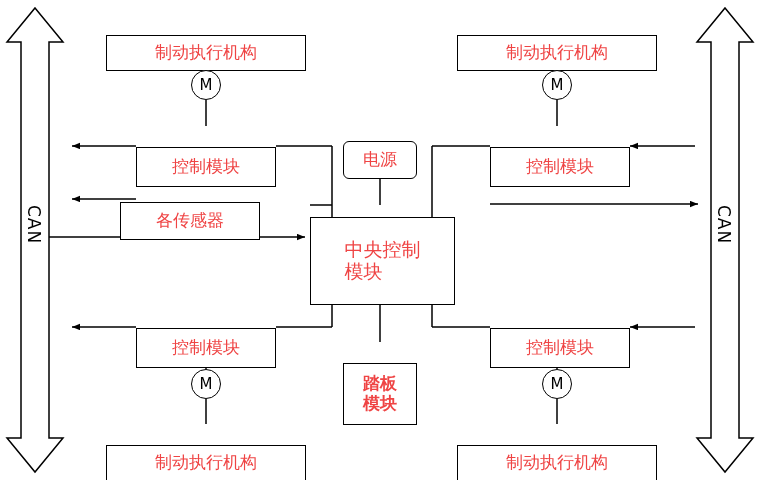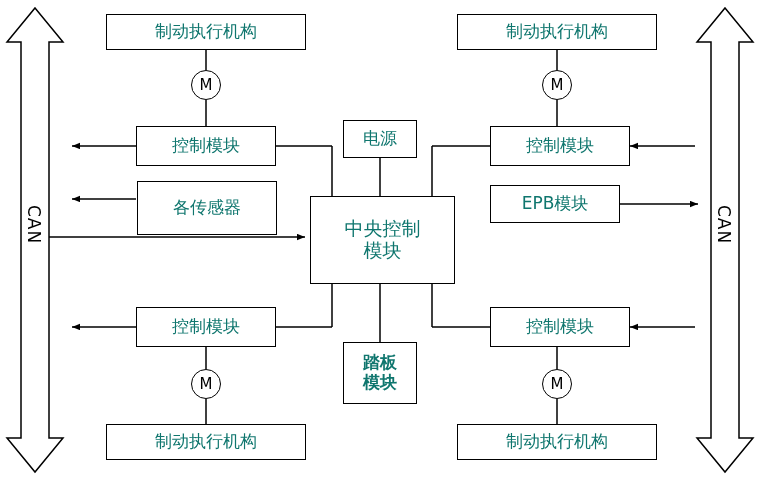--- a/index.html
+++ b/index.html
@@ -22,26 +22,27 @@
     width: 760px;
     height: 480px;
   }
   .box {
     position: absolute;
     border: 1.5px solid #000000;
     background: #ffffff;
     display: flex;
     align-items: center;
     justify-content: center;
-    text-align: center;
+    text-align: left;
     font-size: 17px;
     line-height: 1.15;
-    color: #0f766e;
+    color: #ef4444;
     box-sizing: border-box;
     white-space: pre-line;
+    margin-top: 21px;
   }
   .motor {
     position: absolute;
     width: 30px;
     height: 30px;
     border: 1.5px solid #000000;
     border-radius: 50%;
     background: #ffffff;
     display: flex;
     align-items: center;
@@ -135,23 +136,22 @@
   <div class="motor" style="left:191px; top:70px;">M</div>
   <div class="motor" style="left:542px; top:70px;">M</div>
   <div class="motor" style="left:191px; top:369px;">M</div>
   <div class="motor" style="left:542px; top:369px;">M</div>
 
   <div class="box" style="left:136px; top:126px; width:140px; height:40px;">控制模块</div>
   <div class="box" style="left:490px; top:126px; width:140px; height:40px;">控制模块</div>
   <div class="box" style="left:136px; top:307px; width:140px; height:40px;">控制模块</div>
   <div class="box" style="left:490px; top:307px; width:140px; height:40px;">控制模块</div>
 
-  <div class="box" style="left:137px; top:181px; width:140px; height:54px;">各传感器</div>
-  <div class="box" style="left:490px; top:185px; width:130px; height:38px;">EPB模块</div>
+  <div class="box" style="left:120px; top:181px; width:140px; height:38px;">各传感器</div>
 
-  <div class="box" style="left:343px; top:120px; width:74px; height:38px;">电源</div>
+  <div class="box" style="left:343px; top:120px; width:74px; height:38px;border-radius:6px;">电源</div>
   <div class="box" style="left:343px; top:342px; width:74px; height:62px;font-weight:bold;">踏板
 模块</div>
 
   <div class="box" style="left:310px; top:196px; width:145px; height:88px; font-size:19px;">中央控制
 模块</div>
 
 </div>
 
 </body></html>

